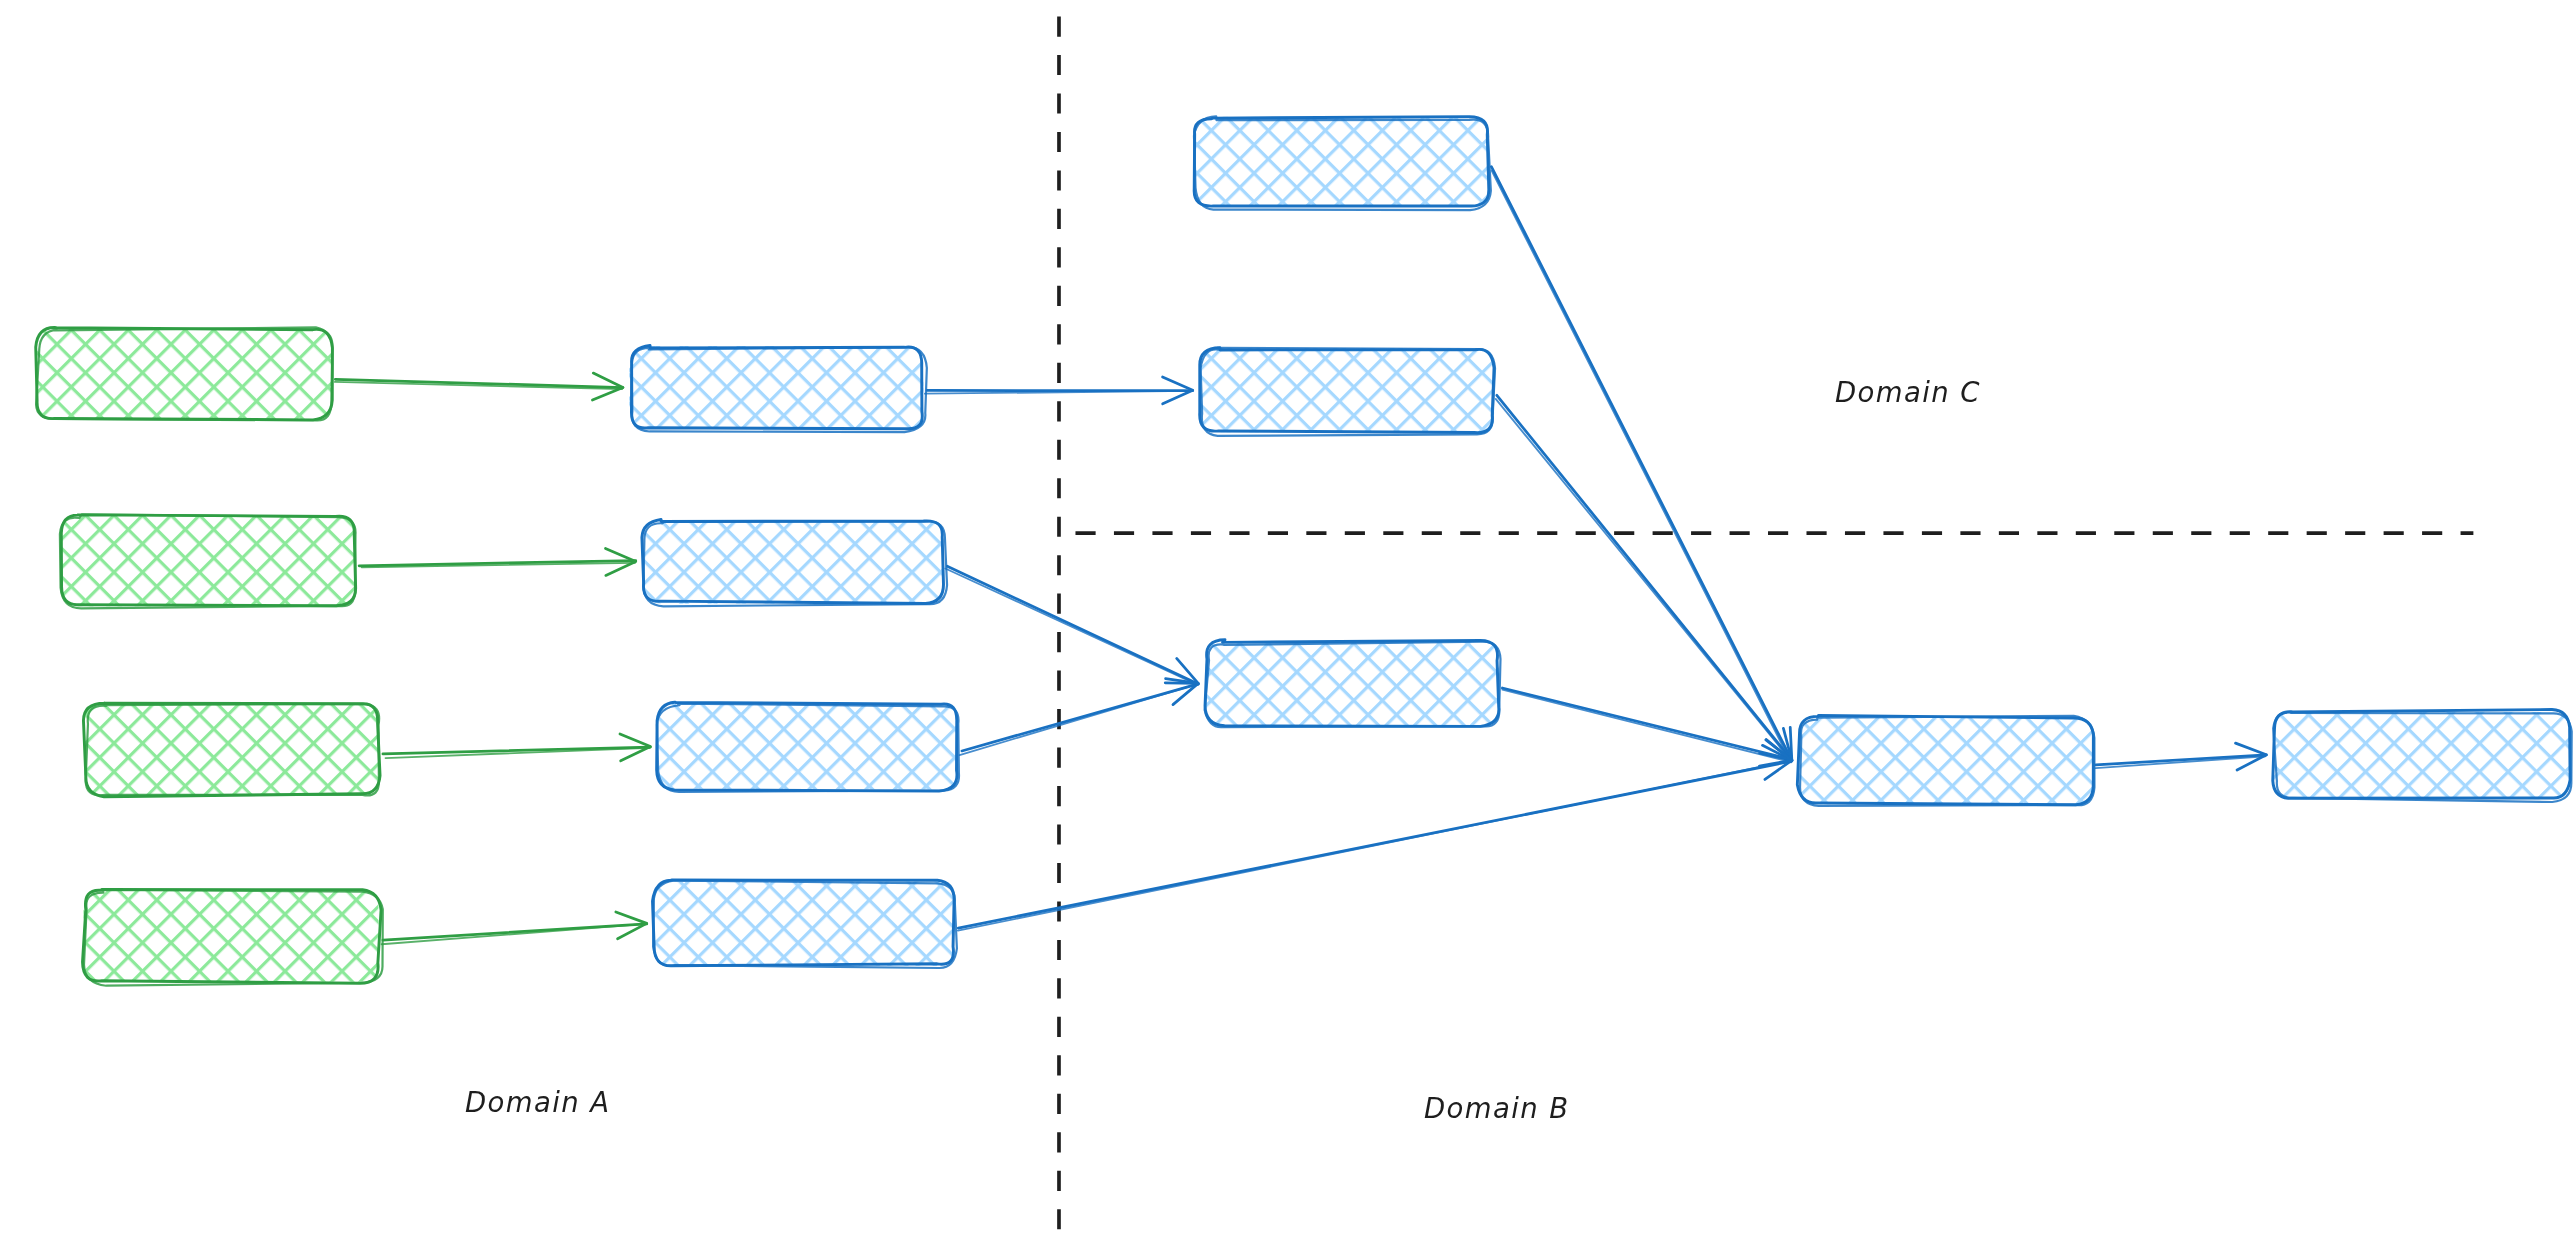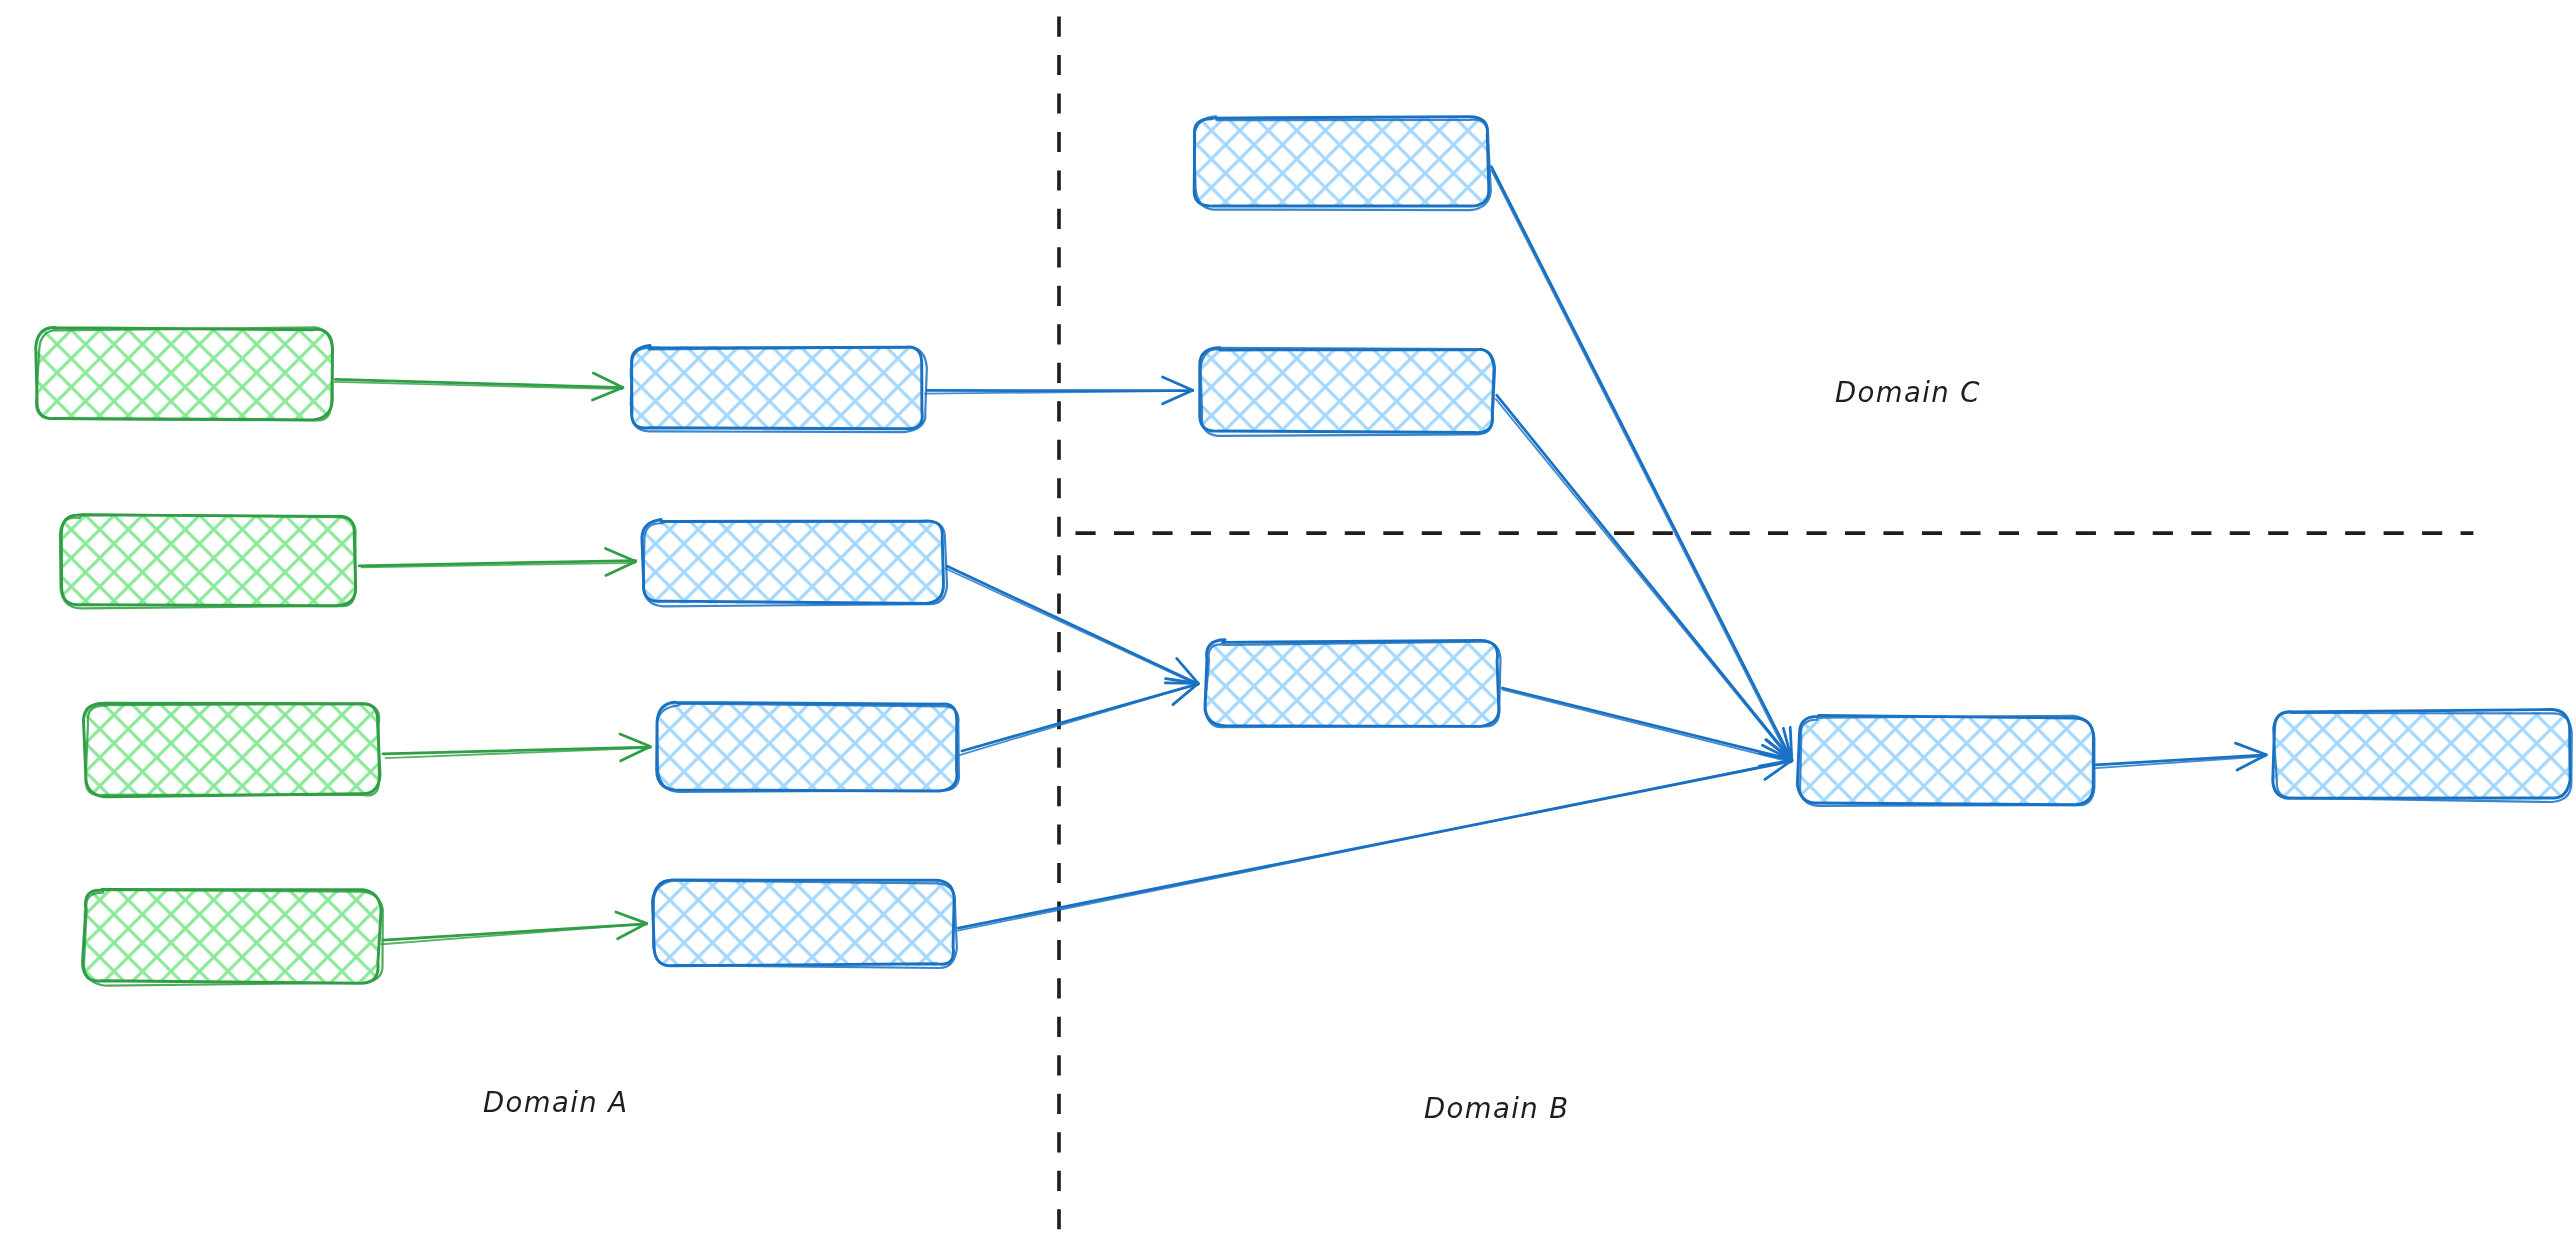--- a/index.html
+++ b/index.html
@@ -183,18 +183,18 @@
           <path d="M 1983.7479489330426 783.4582506787768 L 2263.7473209861887 781.3322116973029 Q 2284.5189601190477 784.8841997403578 2286.262554361002 805.4789041540487 L 2286.3336877838865 859.6246347440056 Q 2284.966759682664 881.4091592809693 2264.8658716210934 878.6795480736436 L 1985.261687661317 879.8781839384595 Q 1964.673934365145 878.3552621848207 1964.9739007959486 859.1812906275882 L 1966.3469385163146 804.4595895783788 Q 1963.5549615863035 785.9387920045474 1983.7129952911348 785.5627324245231 Z" fill="none" stroke="#1971c2" stroke-width="2.4" opacity="0.85" stroke-linecap="round" stroke-linejoin="round"></path>
         </g>
         <g>
           <path d="M 2502.378951073428 777.0257001887195 L 2784.3076818473205 777.1534482966891 Q 2804.106444359434 776.7084058770483 2804.7897893914906 796.0266080862035 L 2804.135548973705 852.6417463311188 Q 2804.46608638841 871.0414182664088 2784.0795462375877 872.4029387481525 L 2501.3637454035525 872.0289756542206 Q 2482.3348369605537 871.3716564181129 2481.5959149125943 852.5618313797572 L 2481.776108646847 796.4708073623808 Q 2482.186912632634 775.6824261669453 2500.9576592446106 775.4621663811906 Z" fill="url(#hatch-blue)" stroke="none"></path>
           <path d="M 2500.0501127243274 777.2381888494074 L 2785.846037866476 774.5272321703505 Q 2803.3653022057215 775.3442692762912 2805.0817704215096 794.1422467232413 L 2805.574984194513 851.442037583069 Q 2802.0385646820246 872.5131436449071 2785.7384738939527 871.09035682729 L 2500.844034195339 871.4245549447018 Q 2482.0865092287245 871.6582884796235 2481.0203127865775 852.1323294649517 L 2482.841170789134 795.9984297761687 Q 2483.037120343669 776.5776343357645 2500.2270579339133 777.4546600596302 Z" fill="none" stroke="#1971c2" stroke-width="3.2" stroke-linecap="round" stroke-linejoin="round"></path>
           <path d="M 2501.315197467997 778.3070910112034 L 2785.5146671784178 778.7416964071997 Q 2804.53251118736 777.7458731187721 2807.338358738105 798.4971231954158 L 2806.9361404914575 854.1113890186006 Q 2807.301076175832 873.4751207840513 2786.0937370792003 875.4780890009264 L 2502.8366085538346 871.0586969853186 Q 2484.2531526700377 870.9758420944567 2485.5067595905657 852.7718568810596 L 2481.4456132891337 795.053030741286 Q 2484.3841587604416 775.2571883203262 2501.5324337604607 776.6960702666063 Z" fill="none" stroke="#1971c2" stroke-width="2.4" opacity="0.85" stroke-linecap="round" stroke-linejoin="round"></path>
         </g>
       </g>
   </svg>
 
-  <div class="domain-label" id="label-domain-a" style="left: 465px; top: 1086px; margin-left: 18px;">Domain A</div>
+  <div class="domain-label" id="label-domain-a" style="left: 465px; top: 1086px;">Domain A</div>
   <div class="domain-label" id="label-domain-b" style="left: 1424px; top: 1092px;">Domain B</div>
   <div class="domain-label" id="label-domain-c" style="left: 1835px; top: 376px;">Domain C</div>
 
 </div>
 
 
 </body></html>

